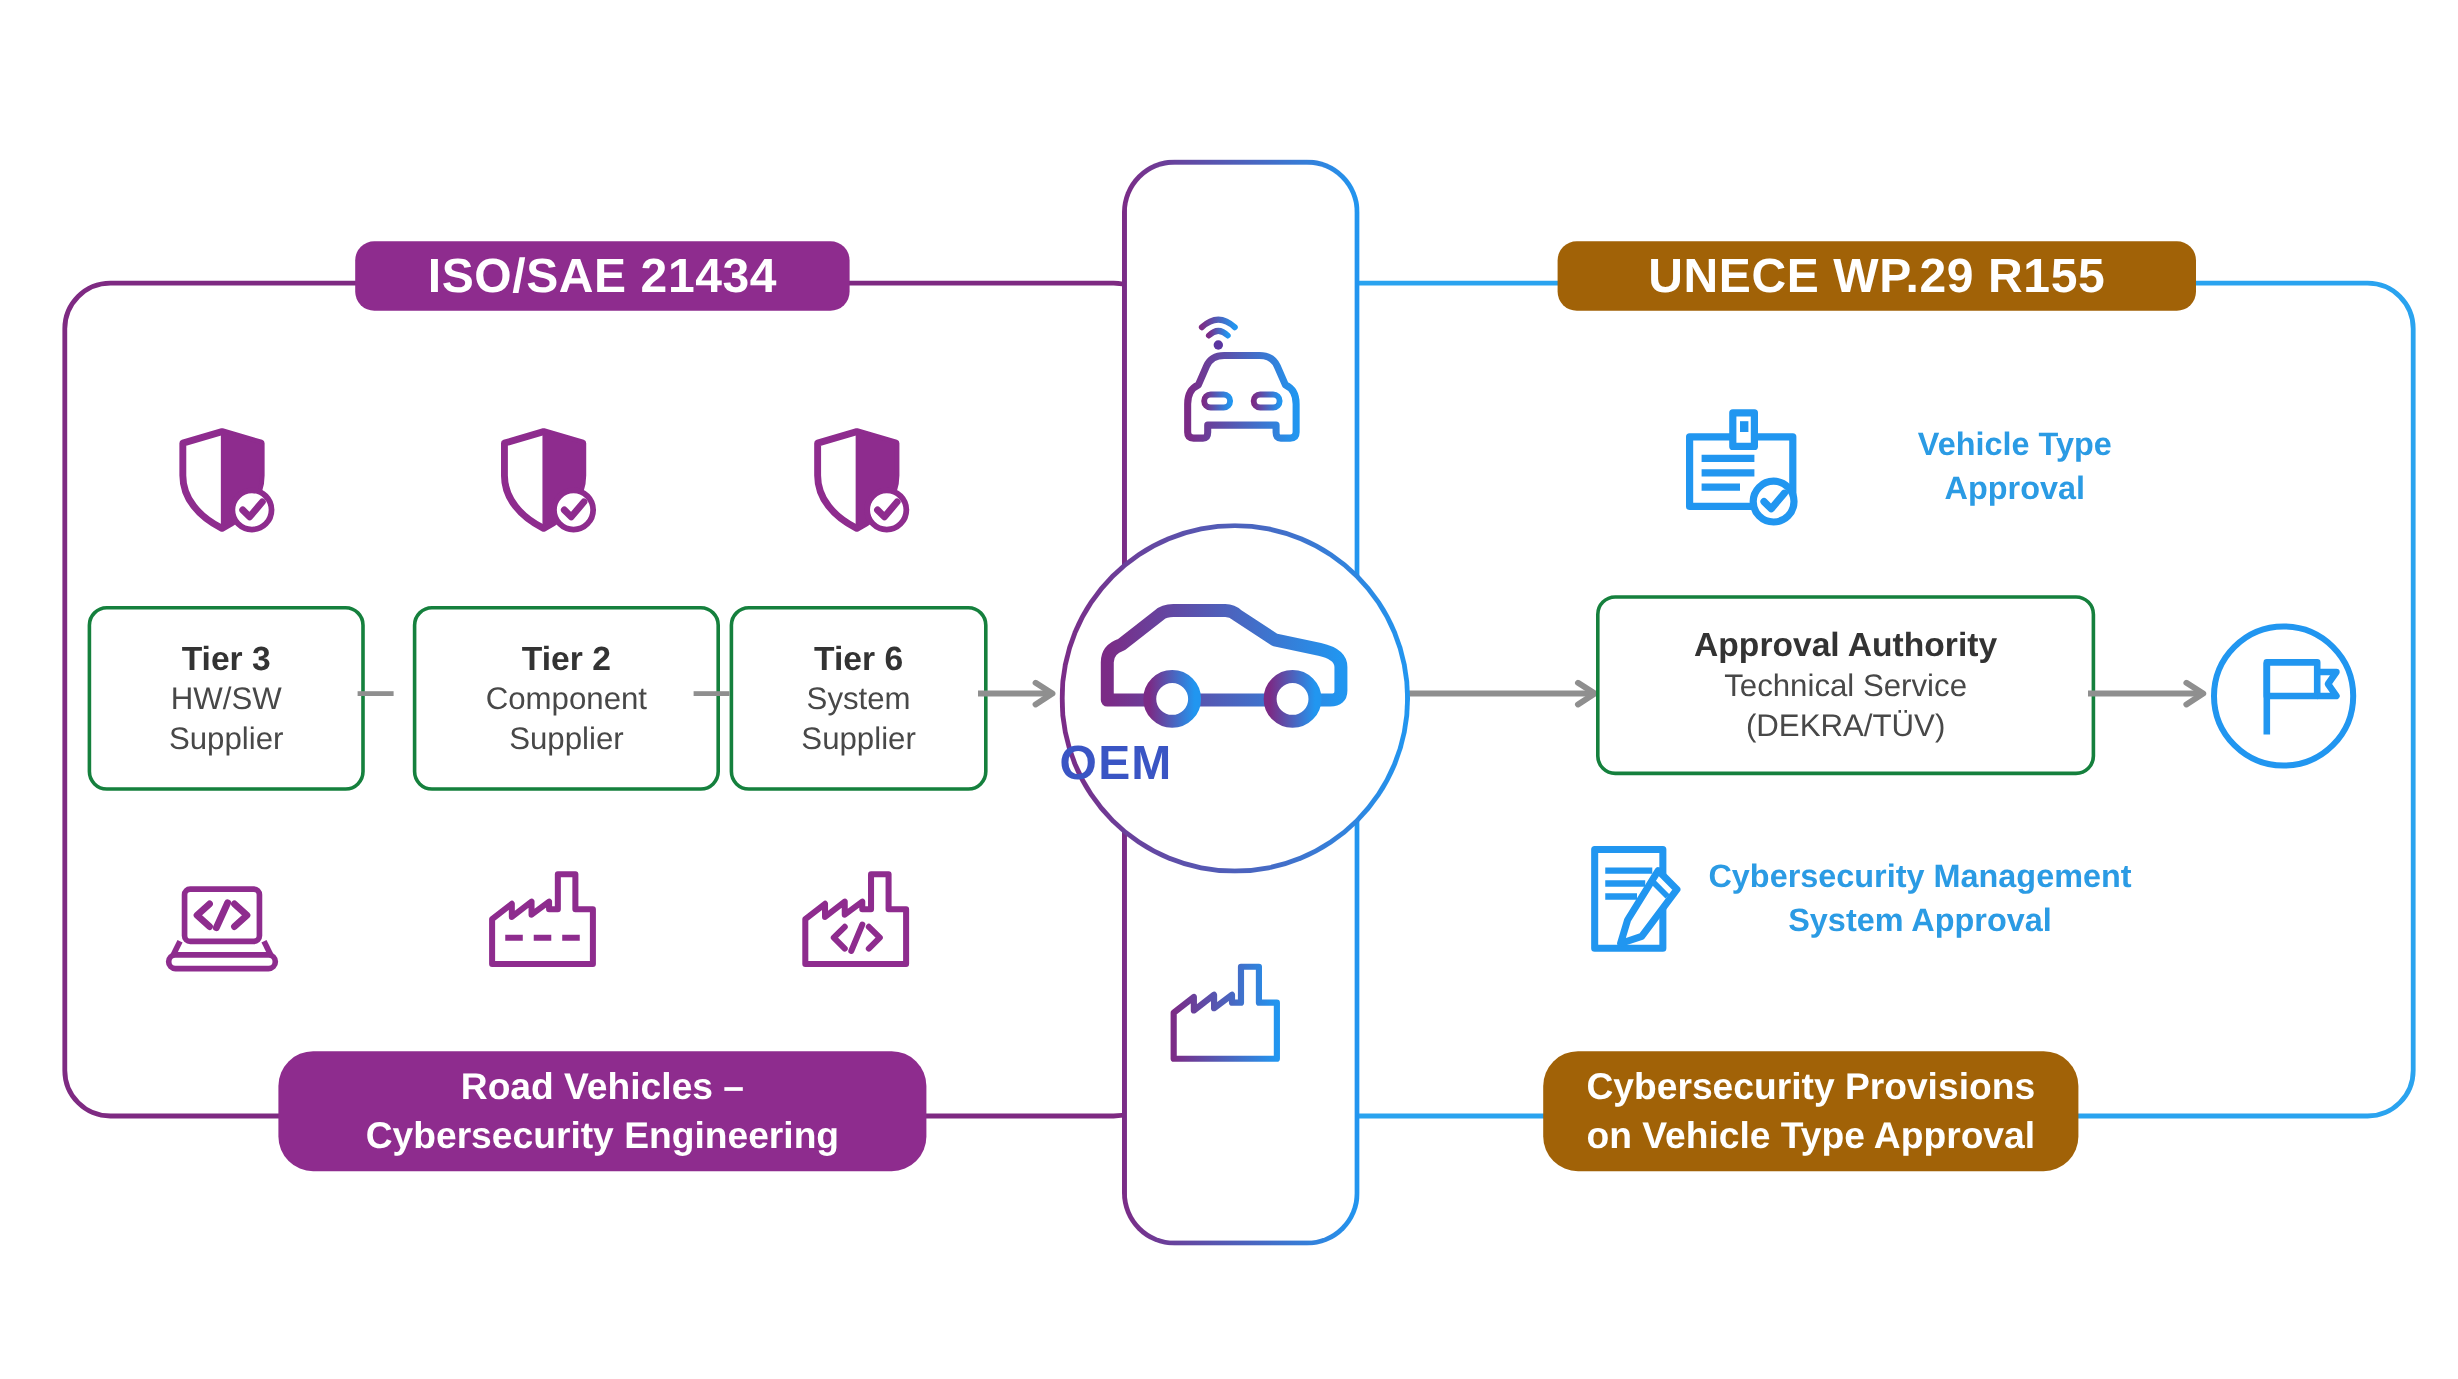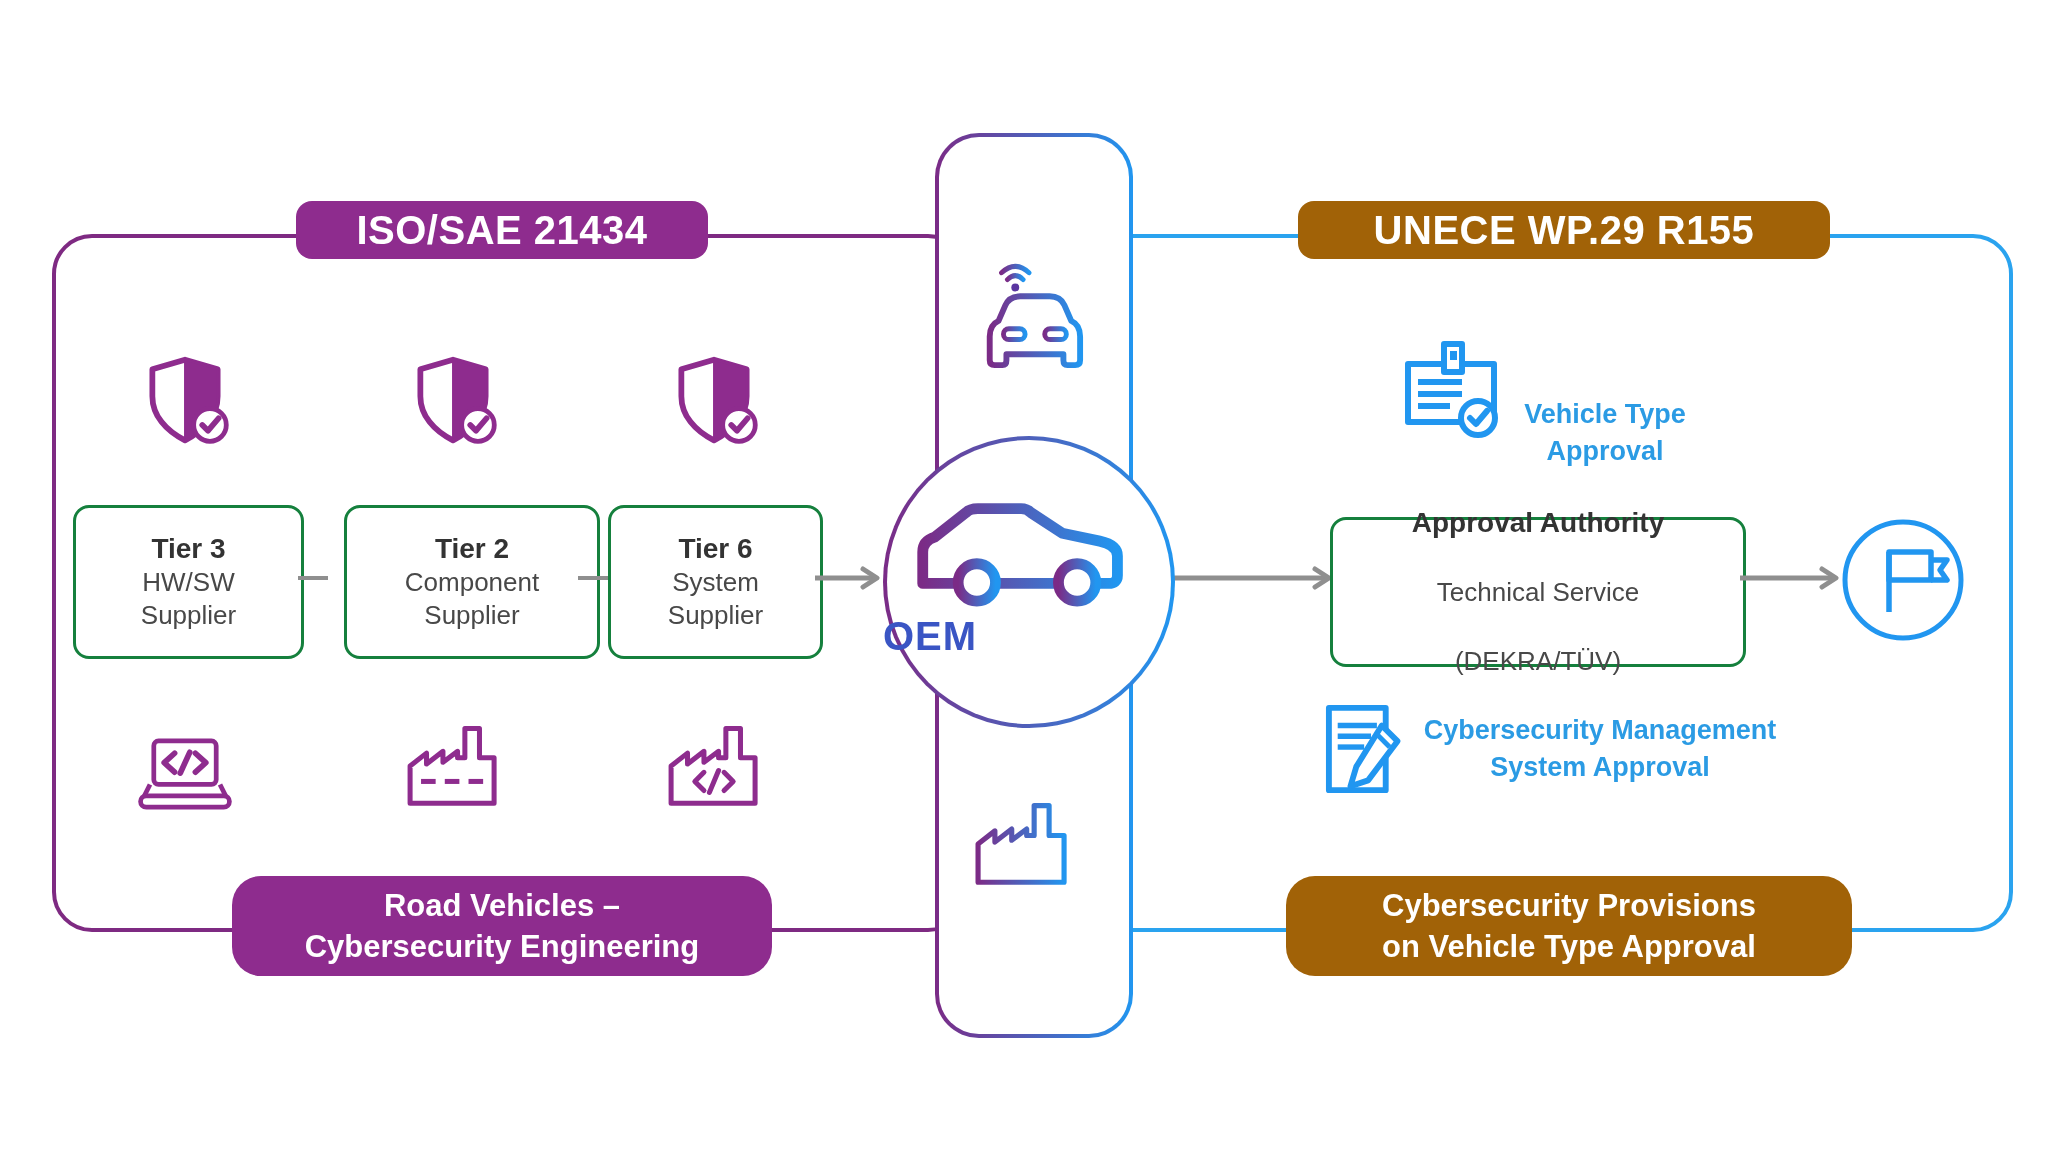--- a/index.html
+++ b/index.html
@@ -20,30 +20,30 @@
   
   .badge{position:absolute;z-index:4;display:flex;flex-direction:column;align-items:center;justify-content:center;
          color:#fff;font-weight:bold;text-align:center;}
   .badge.purple{background:#8e2c8e;}
   .badge.blue{background:#a16207;}
   .badge.hdr{height:58px;top:201px;border-radius:16px;font-size:40px;letter-spacing:.5px;}
   .badge.iso{left:296px;width:412px;}
   .badge.unece{left:1298px;width:532px;}
   .badge.ftr{height:100px;top:876px;border-radius:29px;font-size:31px;line-height:41px;}
   .badge.road{left:232px;width:540px;}
-  .badge.prov{left:1286px;width:566px;}
+  .badge.prov{left:1286px;width:446px;}
   
   .pbox{position:absolute;top:505px;height:148px;background:#fff;border:3px solid #15803d;border-radius:16px;
         display:flex;flex-direction:column;align-items:center;justify-content:center;z-index:2;}
   .pbox .t{font-size:28px;font-weight:bold;color:#333;line-height:34px;}
   .pbox .s{font-size:26px;color:#484848;line-height:33px;}
   .pbox.tier3{left:73px;width:225px;}
   .pbox.tier2{left:344px;width:250px;}
   .pbox.tier1{left:608px;width:209px;}
-  .pbox.authority{left:1330px;top:517px;width:410px;height:144px;gap:36px;}
+  .pbox.authority{left:1330px;top:496px;width:410px;height:144px;}
   
   .conn{position:absolute;top:576px;height:4px;background:#8f8f8f;z-index:2;}
   .arrow{position:absolute;z-index:2;}
   
   .oem-circle{
     position:absolute;left:883px;top:436px;width:284px;height:284px;border-radius:50%;z-index:3;
     border:4px solid transparent;
     background:linear-gradient(#fff,#fff) padding-box,linear-gradient(90deg,#7b2b86,#2196f0) border-box;
   }
   .oem-label{position:absolute;left:883px;top:614px;width:284px;text-align:left;
@@ -51,21 +51,21 @@
   
   .icon{position:absolute;z-index:2;}
   .shield1{left:137px;top:352px;} .shield2{left:405px;top:352px;} .shield3{left:666px;top:352px;}
   .laptop{left:133px;top:737px;} .factory2{left:400px;top:723px;} .factory1{left:661px;top:723px;}
   .frontcar{left:964px;top:258px;z-index:3;} .sidecar{left:907px;top:486px;z-index:4;}
   .gfactory{left:969px;top:800px;z-index:3;}
   .cert{left:1402px;top:336px;} .docpen{left:1322px;top:702px;}
   .flagc{left:1841px;top:518px;z-index:2;}
   
   .bluelabel{position:absolute;text-align:center;color:#2b9be4;font-weight:bold;font-size:27px;line-height:37px;z-index:2;}
-  .vta{left:1490px;top:352px;width:230px;margin-top:44px;}
+  .vta{left:1564px;top:352px;width:230px;}
   .csms{left:1415px;top:712px;width:370px;}
 </style>
 </head>
 <body>
 
 <div class="canvas">
 
   <div class="frame left"></div>
   <div class="frame right"></div>
 

